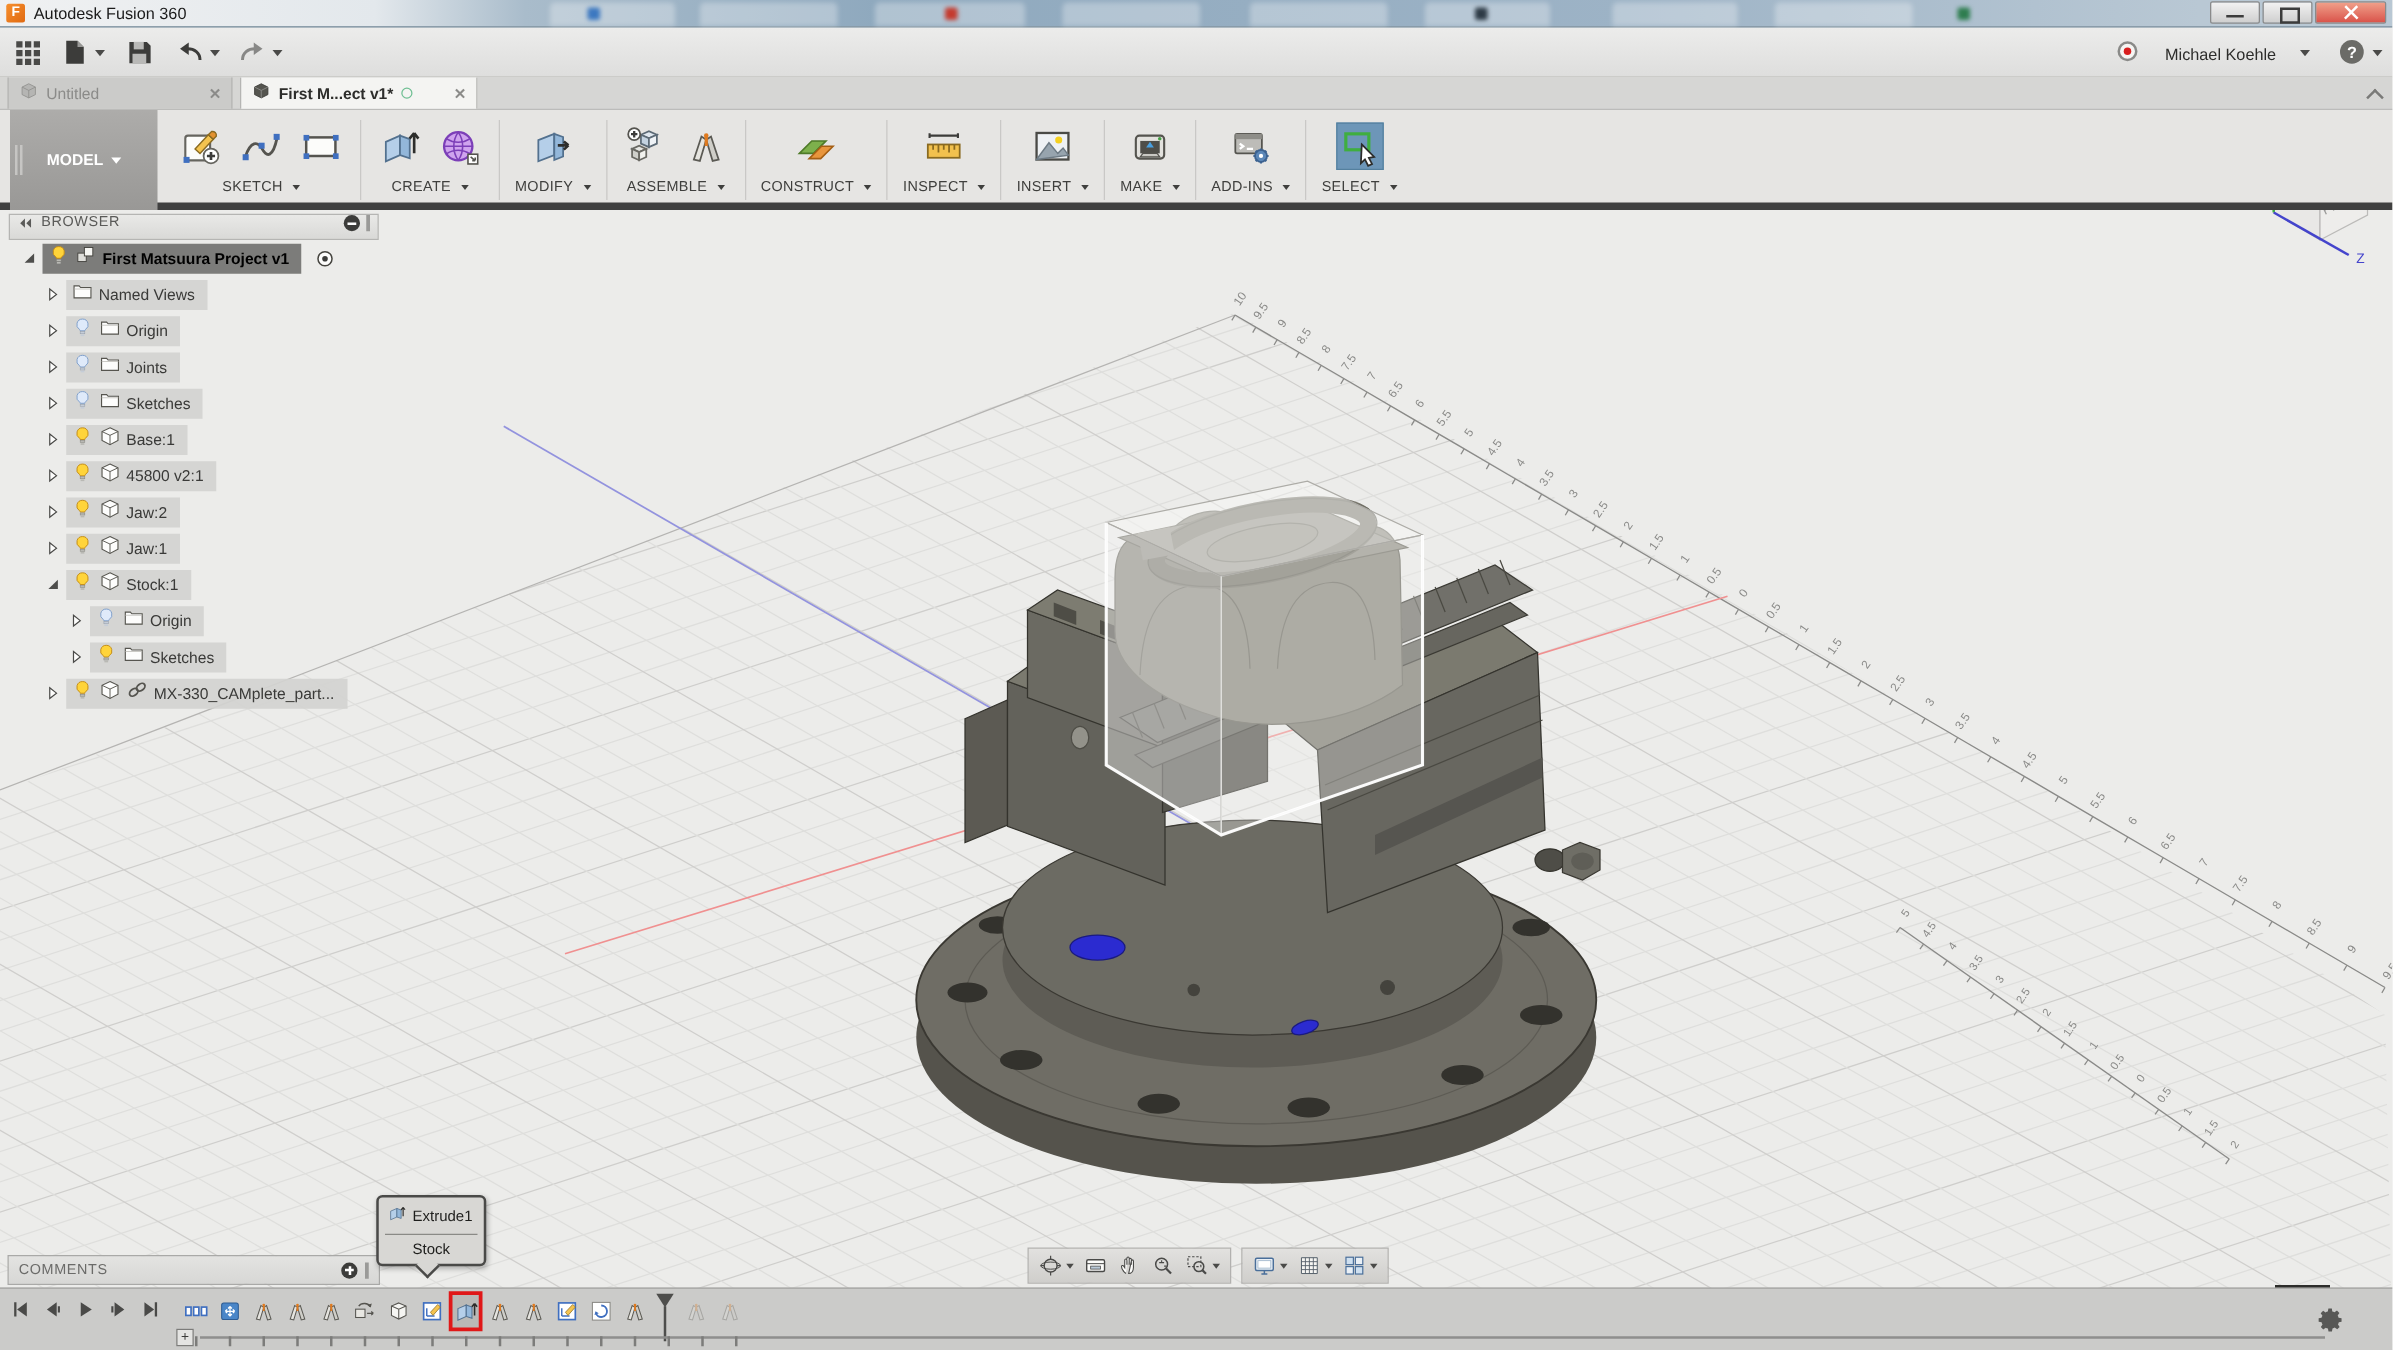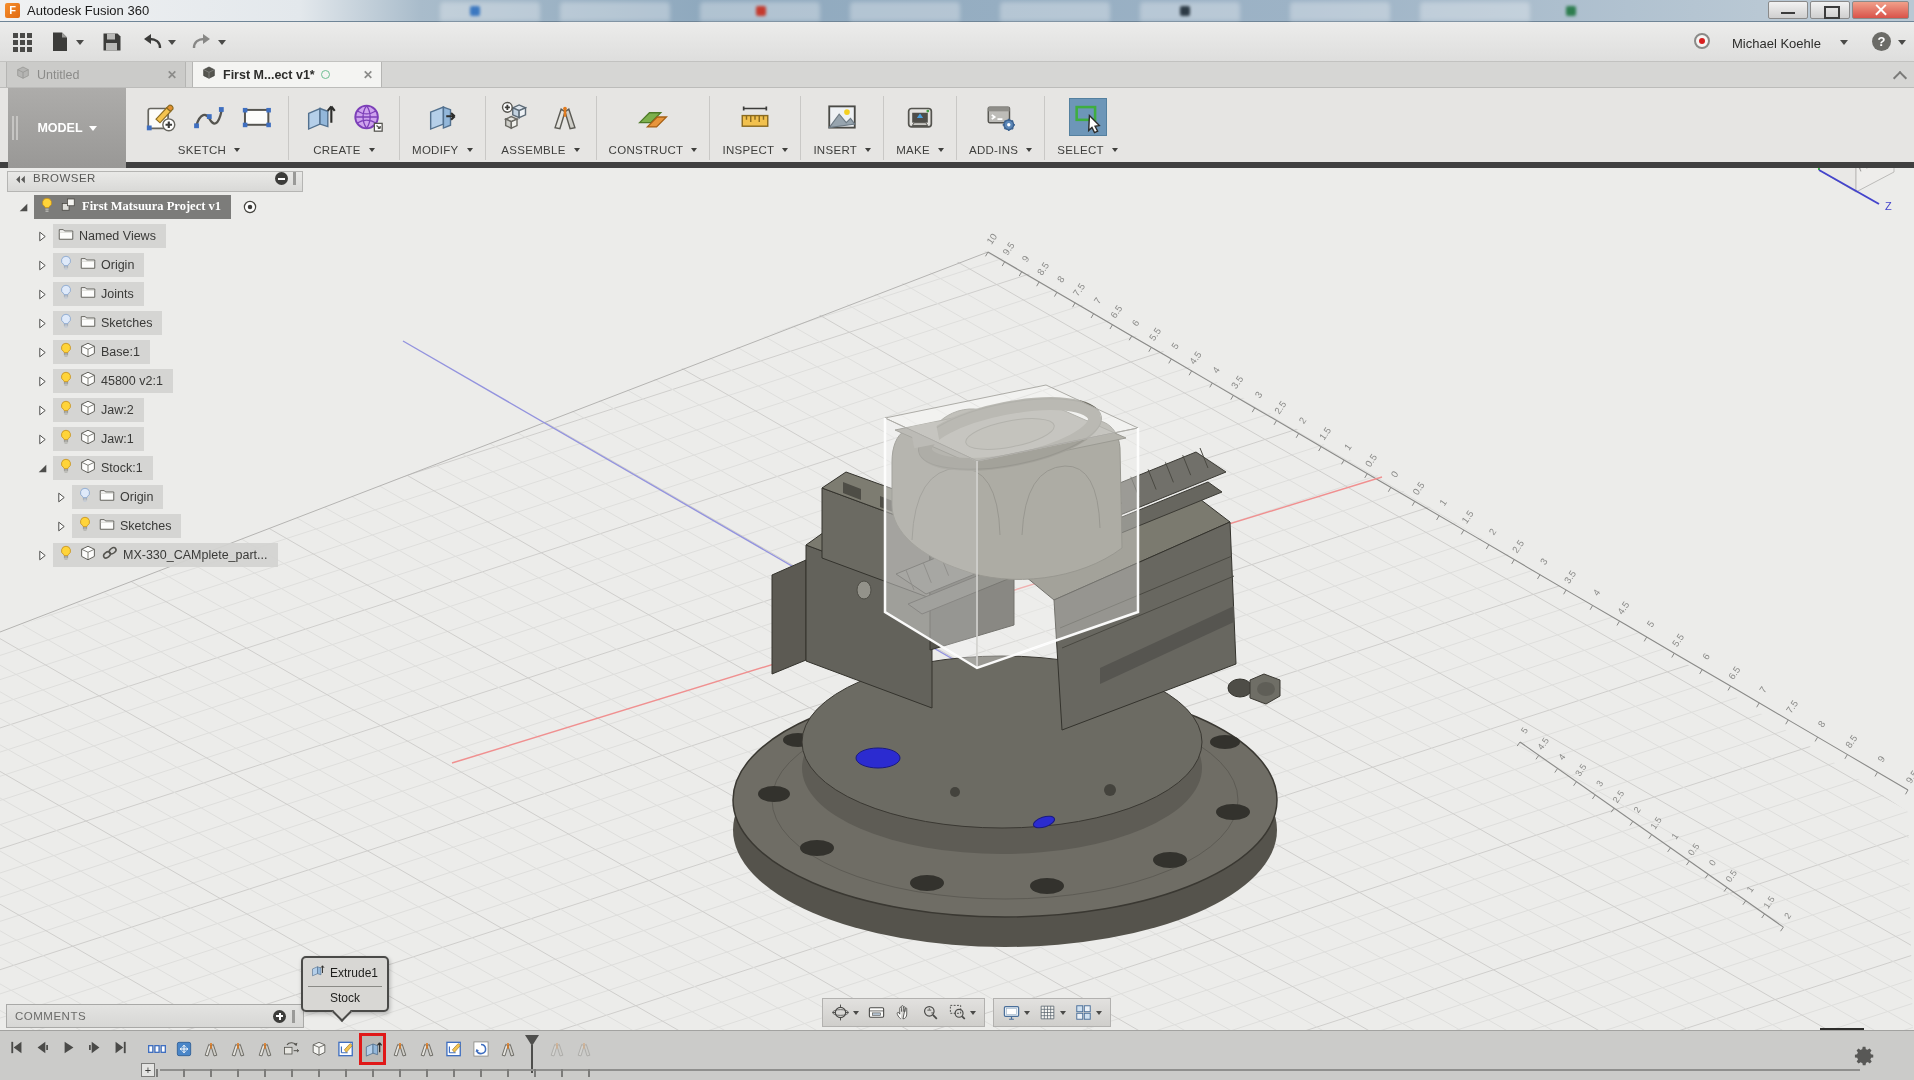--- a/index.html
+++ b/index.html
@@ -75,21 +75,21 @@
   #browser-header .minus { margin-left:auto; width:13px; height:13px; border-radius:50%; background:#3c3c3a; position:relative; }
   #browser-header .minus::after { content:""; position:absolute; left:3px; top:5.5px; width:7px; height:2px; background:#fff; }
   #browser-header .scrollnub { width:3px; height:13px; background:#9a9a98; margin-left:5px; }
   .trow { height:29px; display:flex; align-items:center; }
   .trow .arrow { width:15px; height:13px; flex:0 0 15px; margin-right:2px; }
   .trow .arrow svg { width:13px; height:13px; }
   .chip { display:flex; align-items:center; gap:4px; background:rgba(211,211,208,.92); padding:2px 10px 2px 4px; height:24px; }
   .chip .tic svg { width:18px; height:18px; }
   .chip .tlabel { font-size:12.5px; color:#3a3a38; white-space:nowrap; }
   .trow.root .chip { background:#7c7c7a; }
-  .trow.root .tlabel { color:#ffffff; font-weight:bold;font-family:Liberation Serif, serif; }
+  .trow.root .tlabel { color:#000000; font-weight:bold; }
   .trow .radio { margin-left:10px; width:18px; height:18px; }
   .trow .radio svg { width:18px; height:18px; }
 
   
   #viewport-svg { position:absolute; left:0; top:0; z-index:1; }
 
   
   #viewcube { position:absolute; left:1795px; top:92px; width:118px; height:122px; z-index:9; }
 
   

